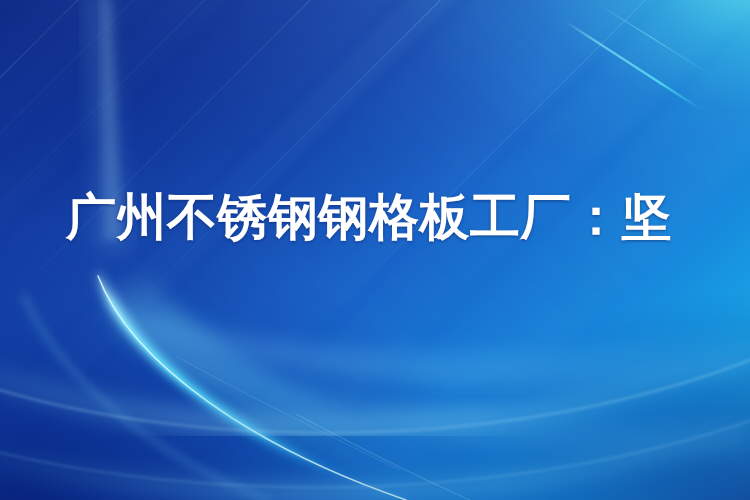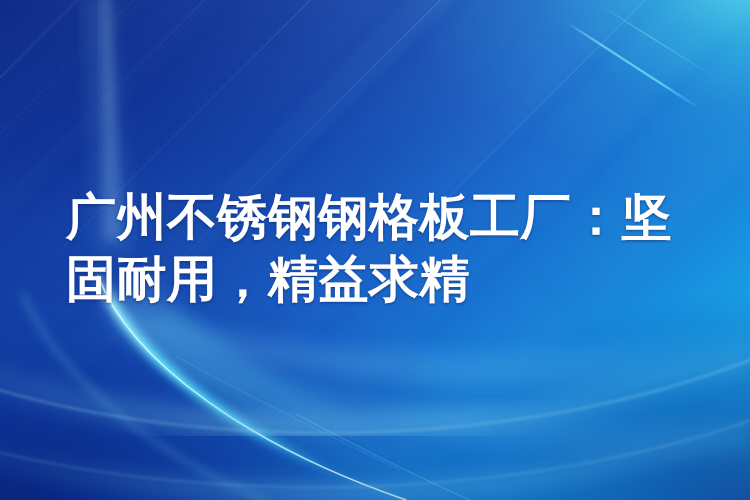--- a/index.html
+++ b/index.html
@@ -253,16 +253,15 @@
 
       <path d="M 84 -10 L 108 0 L 132 250 L 96 250 Z" fill="#8fdcfa" fill-opacity="0.12" filter="url(#blurBig)"></path>
       <path d="M 100 -10 L 112 0 L 122 240 L 104 240 Z" fill="#cdf2ff" fill-opacity="0.16" filter="url(#blurMed)"></path>
     </svg>
   </div>
 
   <div class="layer bg-soften"></div>
 
   <div class="title-block">
     <div class="title-line">广州不锈钢钢格板工厂：坚</div>
-    <div class="title-line">固耐用，精益求精</div>
   </div>
 
 </div>
 
 </body></html>

